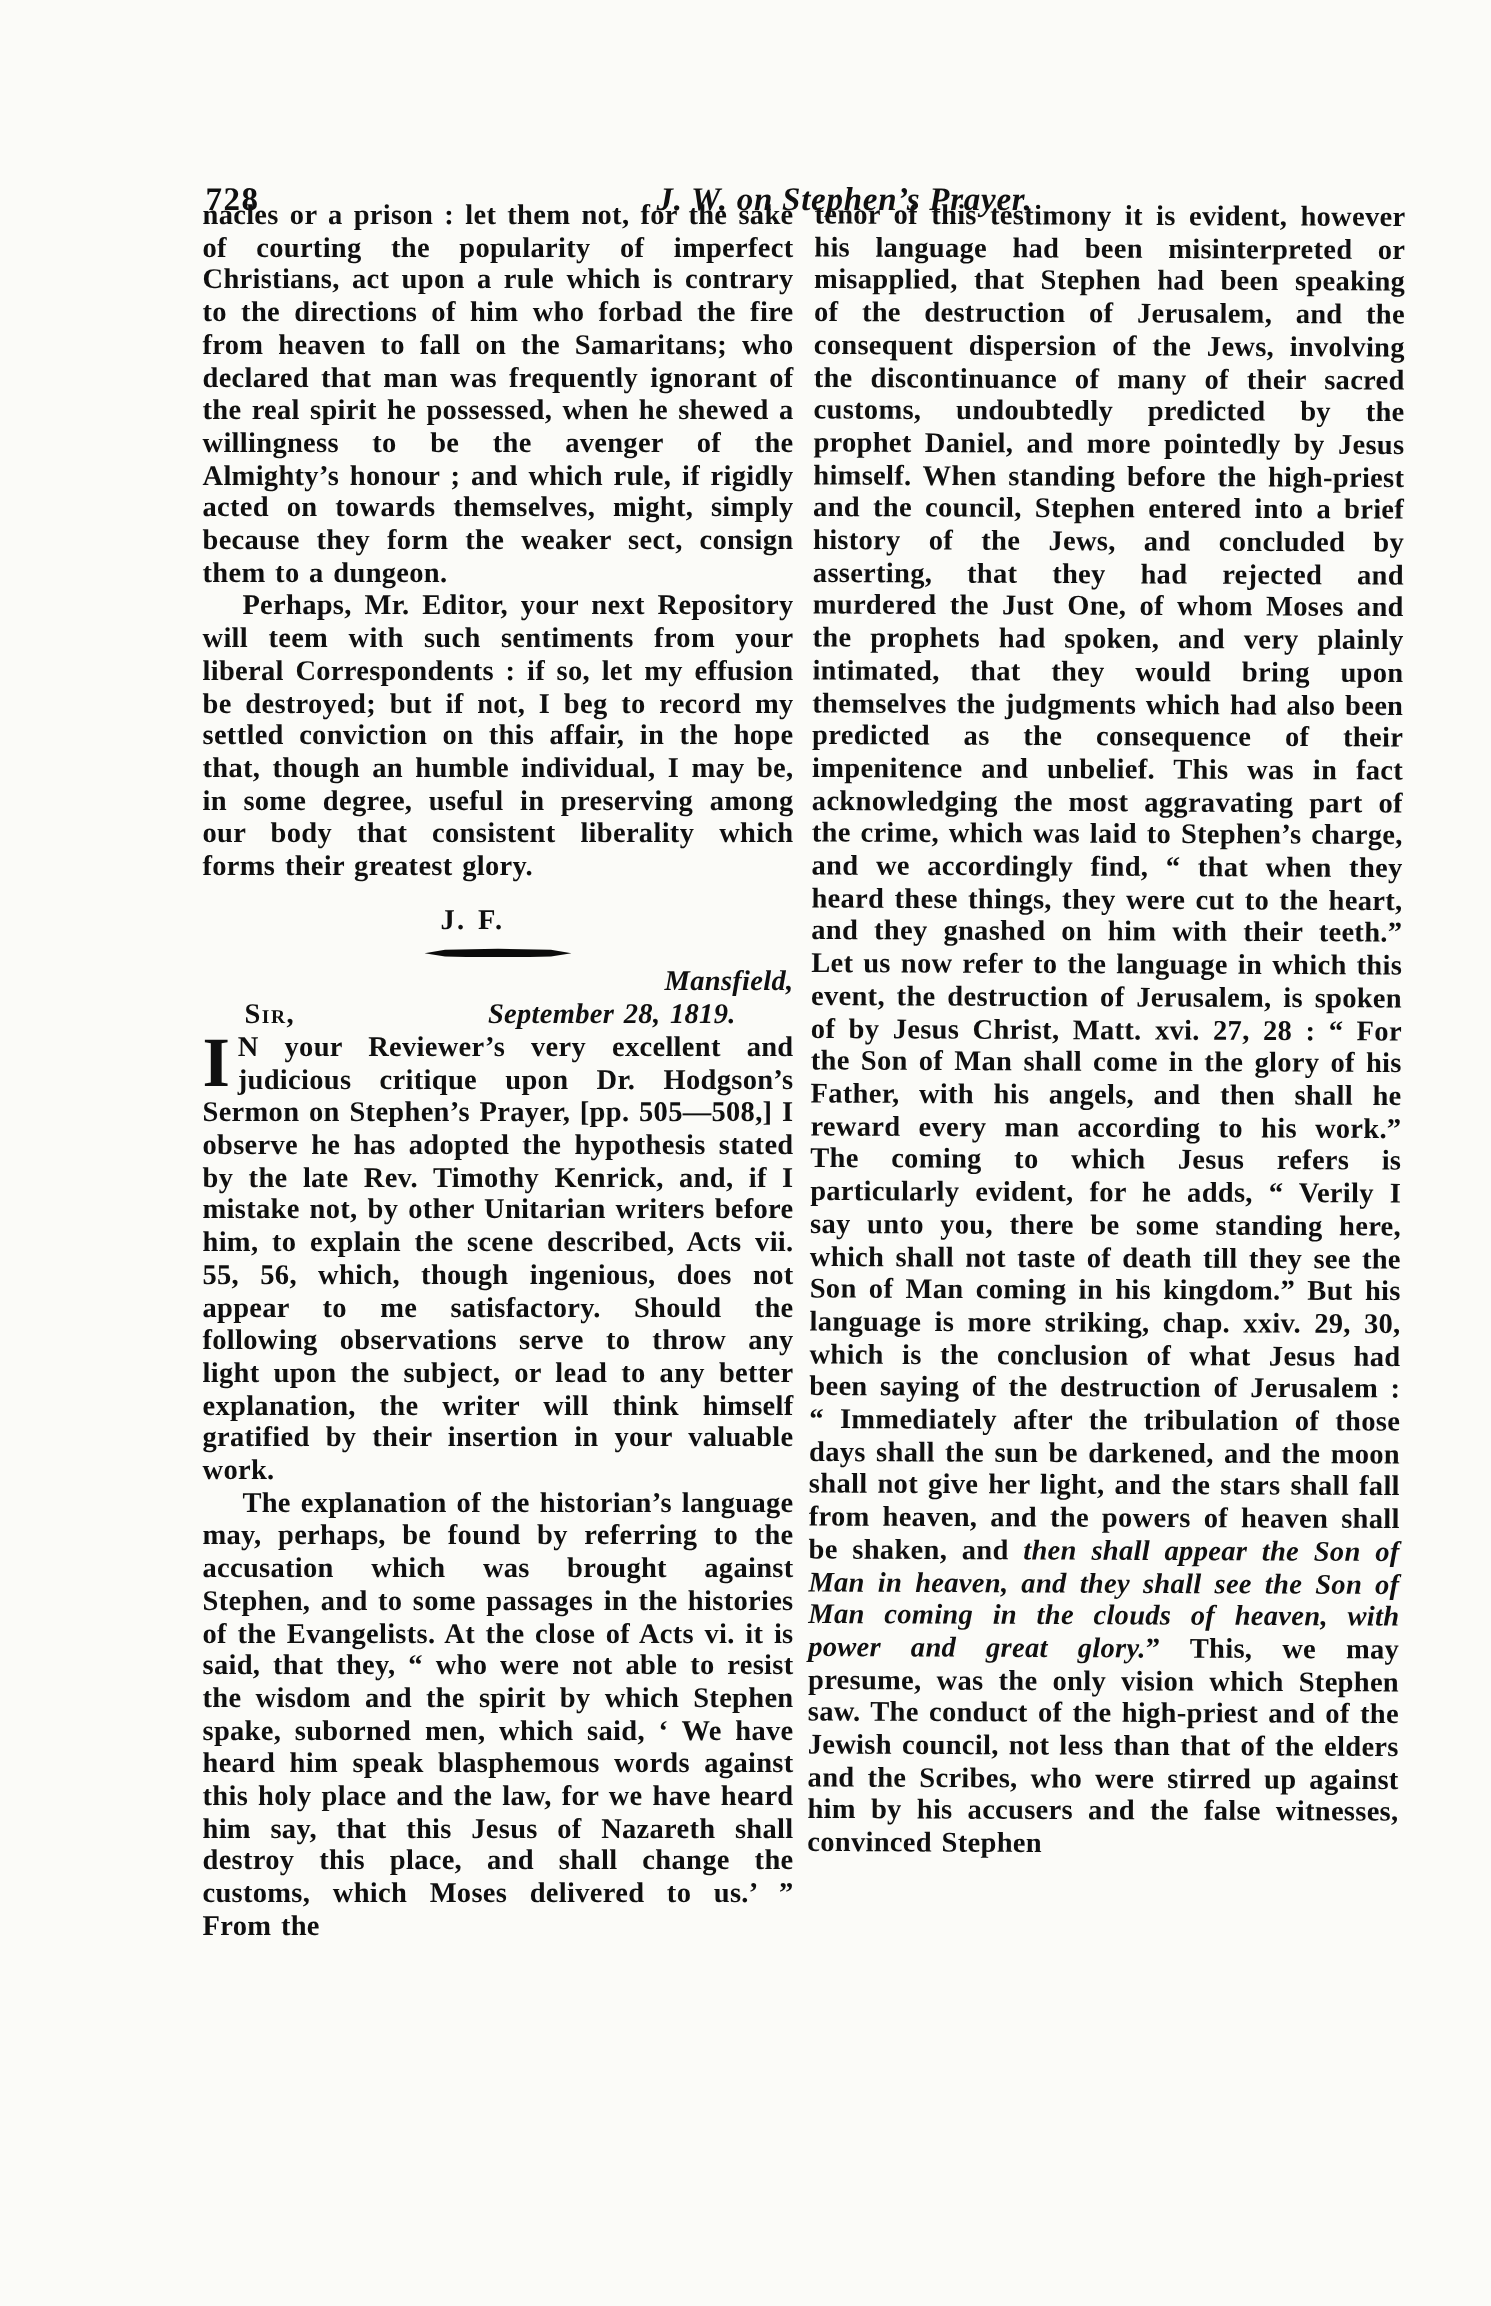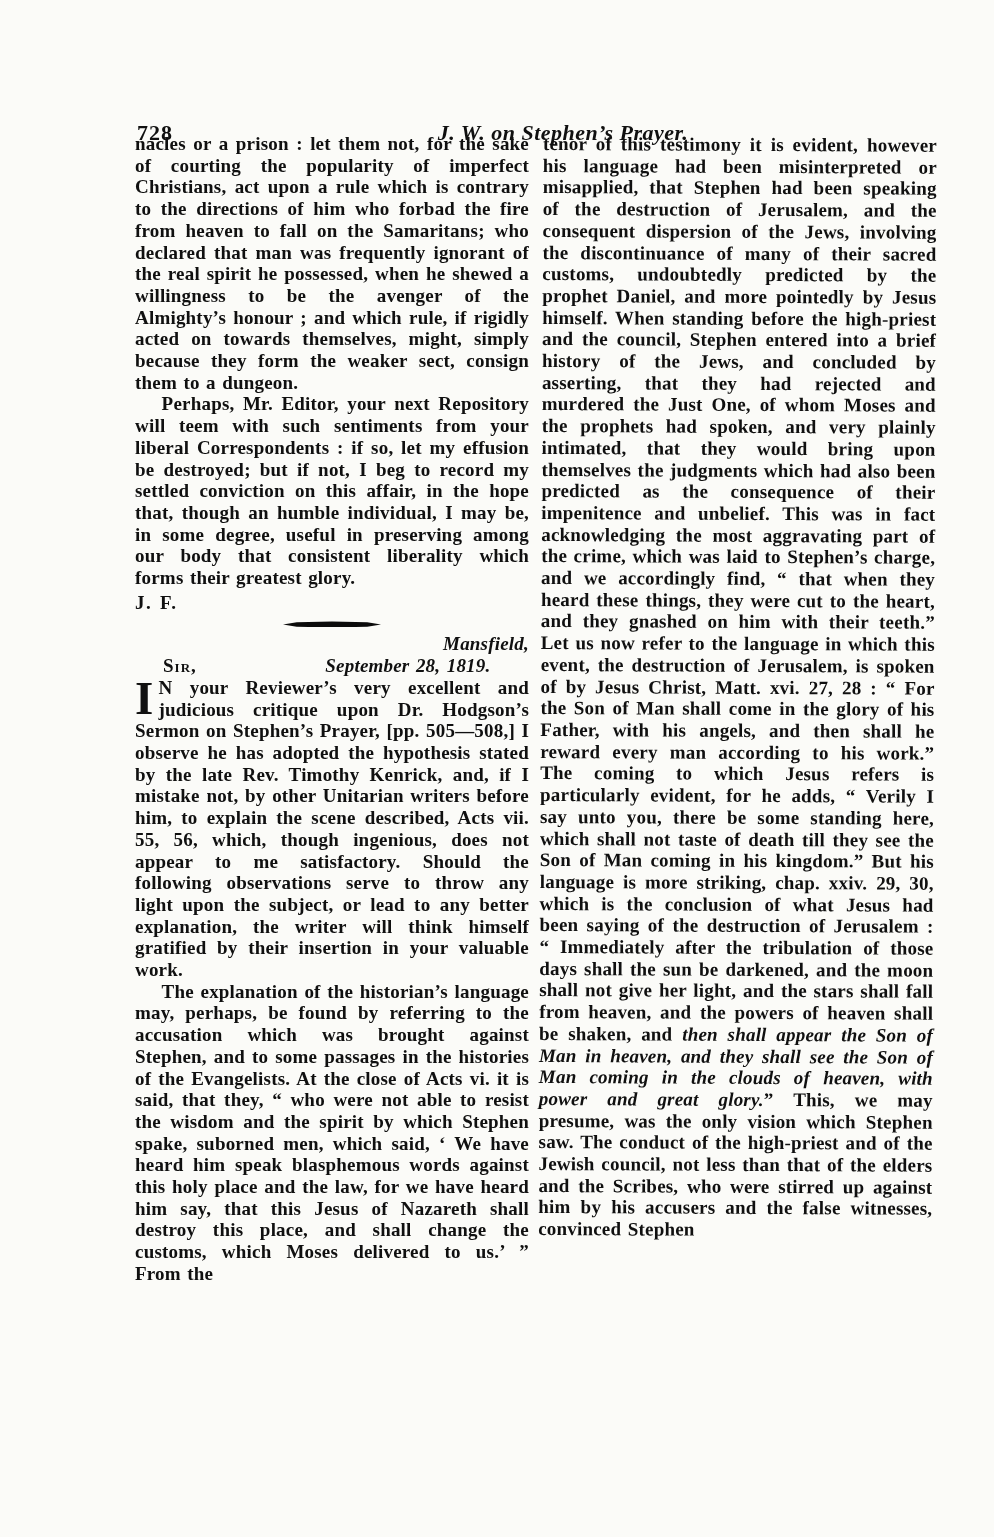--- a/index.html
+++ b/index.html
@@ -56,24 +56,24 @@
     word-spacing: 1.5px;
   }
   .column.right {
     transform: rotate(0.25deg);
     transform-origin: top left;
   }
   .column p { margin: 0; }
   .indent { text-indent: 1.4em; }
 
   .signature-line {
-    text-align: left;
+    text-align: center;
     padding-right: 34px;
     letter-spacing: 1.5px;
-    margin-top: 3px;
+    margin-top: 14px;
   }
 
   .divider-rule {
     width: 98px;
     height: 6px;
     background: #0b0b0b;
     margin: 8px auto 6px auto;
     clip-path: polygon(0% 50%, 14% 12%, 50% 0%, 86% 12%, 100% 50%, 86% 88%, 50% 100%, 14% 88%);
   }
 

